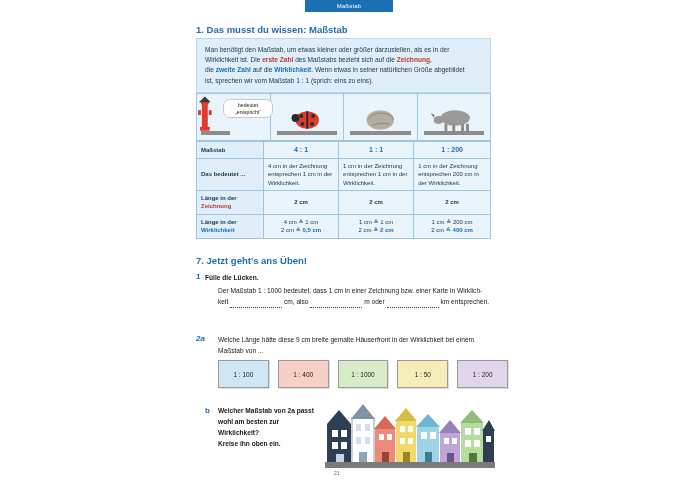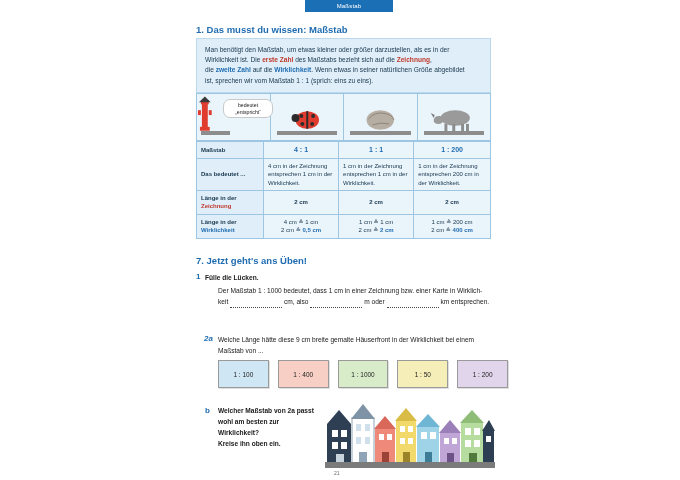--- a/index.html
+++ b/index.html
@@ -75,21 +75,21 @@
   .ex-num{
     position:absolute;color:#1f6cb0;font-weight:bold;font-size:8px;
   }
   .ex-txt{position:absolute;font-size:6.6px;line-height:1.7;color:#1a1a1a;}
   #e1num{left:196px;top:272px;}
   #e1title{left:205px;top:272px;font-weight:bold;}
   #e1body{left:218px;top:285px;width:275px;}
   .dots{border-bottom:1px dotted #444;display:inline-block;}
 
   
-  #e2num{left:204px;top:334px;font-style:italic;}
+  #e2num{left:196px;top:334px;font-style:italic;}
   #e2body{left:218px;top:334px;width:275px;}
 
   .cards{position:absolute;left:218px;top:360px;width:290px;height:30px;display:flex;gap:9px;}
   .card{
     width:52px;height:26px;border:1px solid #9a9a9a;
     display:flex;align-items:center;justify-content:center;
     font-size:6.5px;color:#222;box-shadow:1px 1px 0 rgba(0,0,0,.12);
   }
 
   

